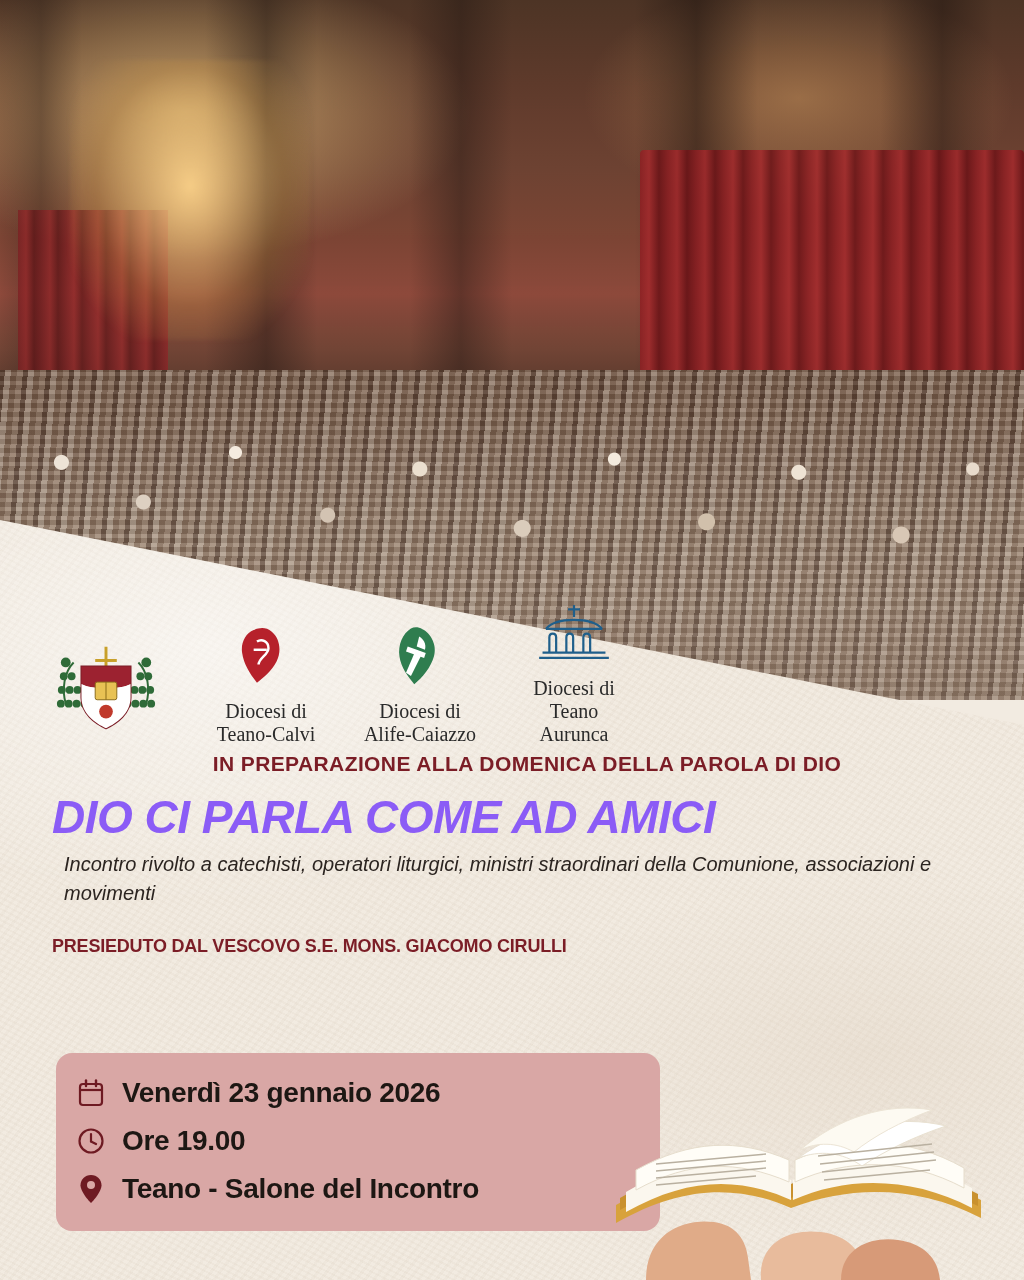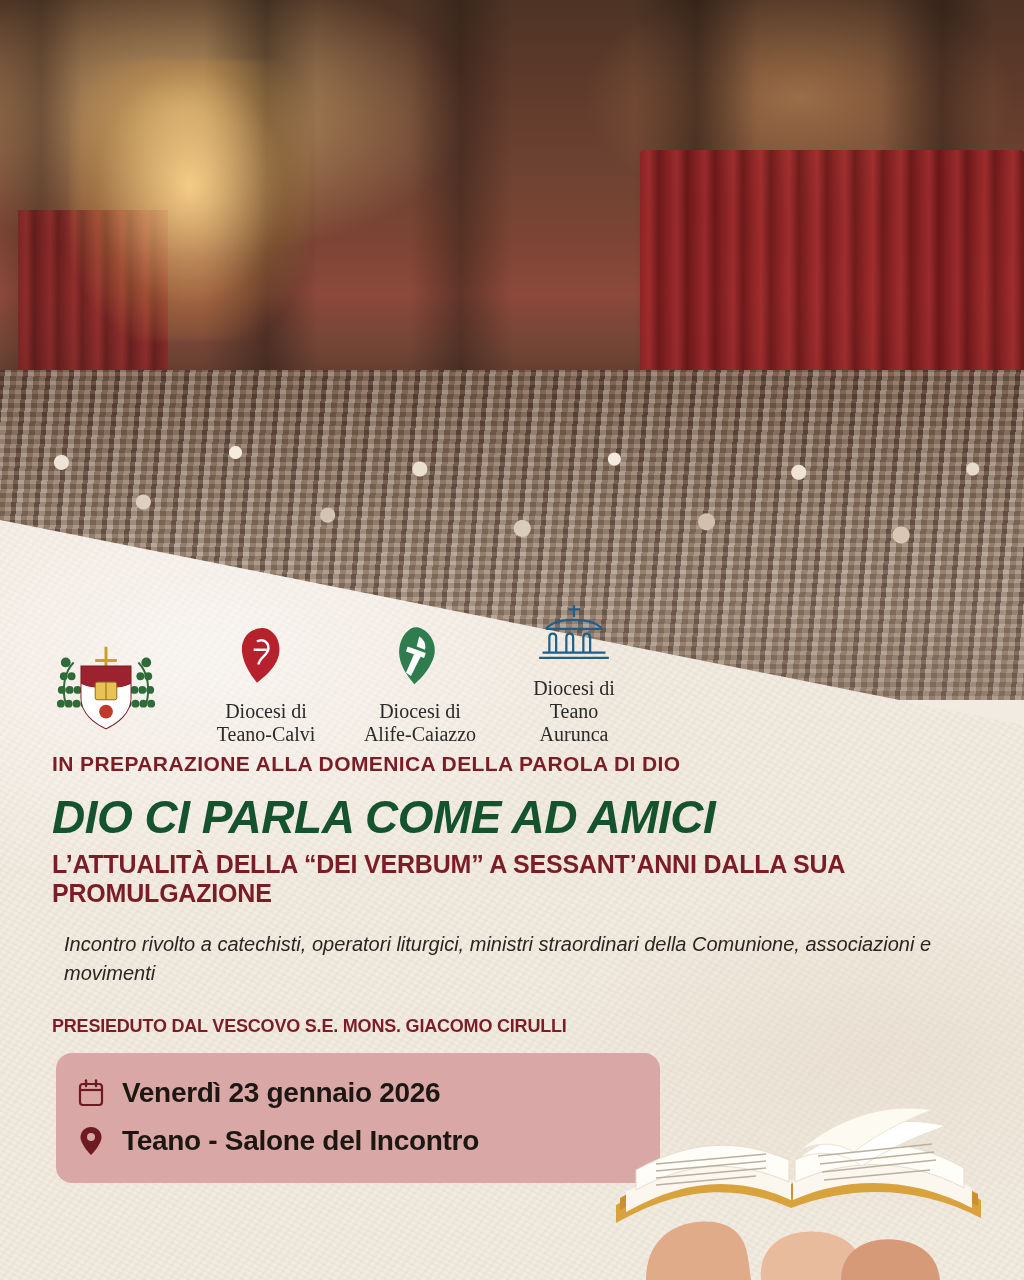--- a/index.html
+++ b/index.html
@@ -150,26 +150,27 @@
     left: 52px;
     top: 752px;
     width: 950px;
   }
   .kicker {
     font-size: 21px;
     font-weight: bold;
     color: #7b1d26;
     letter-spacing: 0.4px;
     margin: 0 0 14px 0;
+    text-align: center;
   }
   .title {
     font-size: 46px;
     font-weight: bold;
     font-style: italic;
-    color: #14532d;
+    color: #8b5cf6;
     letter-spacing: -0.5px;
     margin: 0 0 6px 0;
   }
   .subtitle {
     font-size: 25px;
     font-weight: bold;
     color: #7b1d26;
     letter-spacing: -0.2px;
     margin: 0 0 22px 0;
   }
@@ -342,39 +343,48 @@
       <div class="logo-caption">
         <div>Diocesi di</div>
         <div>Teano Aurunca</div>
       </div>
     </div>
   </div>
 
   <div class="content">
     <p class="kicker">IN PREPARAZIONE ALLA DOMENICA DELLA PAROLA DI DIO</p>
     <h1 class="title">DIO CI PARLA COME AD AMICI</h1>
-    <h2 class="subtitle">L’ATTUALITÀ DELLA “DEI VERBUM” A SESSANT’ANNI  DALLA SUA PROMULGAZIONE</h2>
     <p class="desc">Incontro rivolto a catechisti, operatori liturgici, ministri straordinari della Comunione, associazioni e movimenti</p>
     <p class="presided">PRESIEDUTO DAL VESCOVO S.E. MONS. GIACOMO CIRULLI</p>
   </div>
 
   <div class="details">
 
     <div class="detail-row">
       <span class="detail-icon">
         <svg width="26" height="28" viewBox="0 0 26 28" aria-hidden="true">
           <rect x="2" y="5" width="22" height="21" rx="3" fill="none" stroke="#6e1a22" stroke-width="2.2"></rect>
           <line x1="2" y1="11" x2="24" y2="11" stroke="#6e1a22" stroke-width="2.2"></line>
           <line x1="8" y1="1.5" x2="8" y2="7" stroke="#6e1a22" stroke-width="2.4" stroke-linecap="round"></line>
           <line x1="18" y1="1.5" x2="18" y2="7" stroke="#6e1a22" stroke-width="2.4" stroke-linecap="round"></line>
         </svg>
       </span>
       <span class="detail-text">Venerdì 23 gennaio 2026</span>
     </div>
 
+    <div class="detail-row">
+      <span class="detail-icon">
+        <svg width="28" height="28" viewBox="0 0 28 28" aria-hidden="true">
+          <circle cx="14" cy="14" r="11.5" fill="none" stroke="#6e1a22" stroke-width="2.2"></circle>
+          <line x1="14" y1="7" x2="14" y2="14.5" stroke="#6e1a22" stroke-width="2.2" stroke-linecap="round"></line>
+          <line x1="14" y1="14.5" x2="19" y2="17" stroke="#6e1a22" stroke-width="2.2" stroke-linecap="round"></line>
+        </svg>
+      </span>
+      <span class="detail-text">Ore 19.00</span>
+    </div>
 
     <div class="detail-row">
       <span class="detail-icon">
         <svg width="24" height="30" viewBox="0 0 24 30" aria-hidden="true">
           <path d="M12 1 C6 1 1.5 5.6 1.5 11.2 C1.5 18.5 12 29 12 29 C12 29 22.5 18.5 22.5 11.2 C22.5 5.6 18 1 12 1 Z" fill="#6e1a22"></path>
           <circle cx="12" cy="11" r="4" fill="#d9a7a5"></circle>
         </svg>
       </span>
       <span class="detail-text">Teano - Salone del Incontro</span>
     </div>

